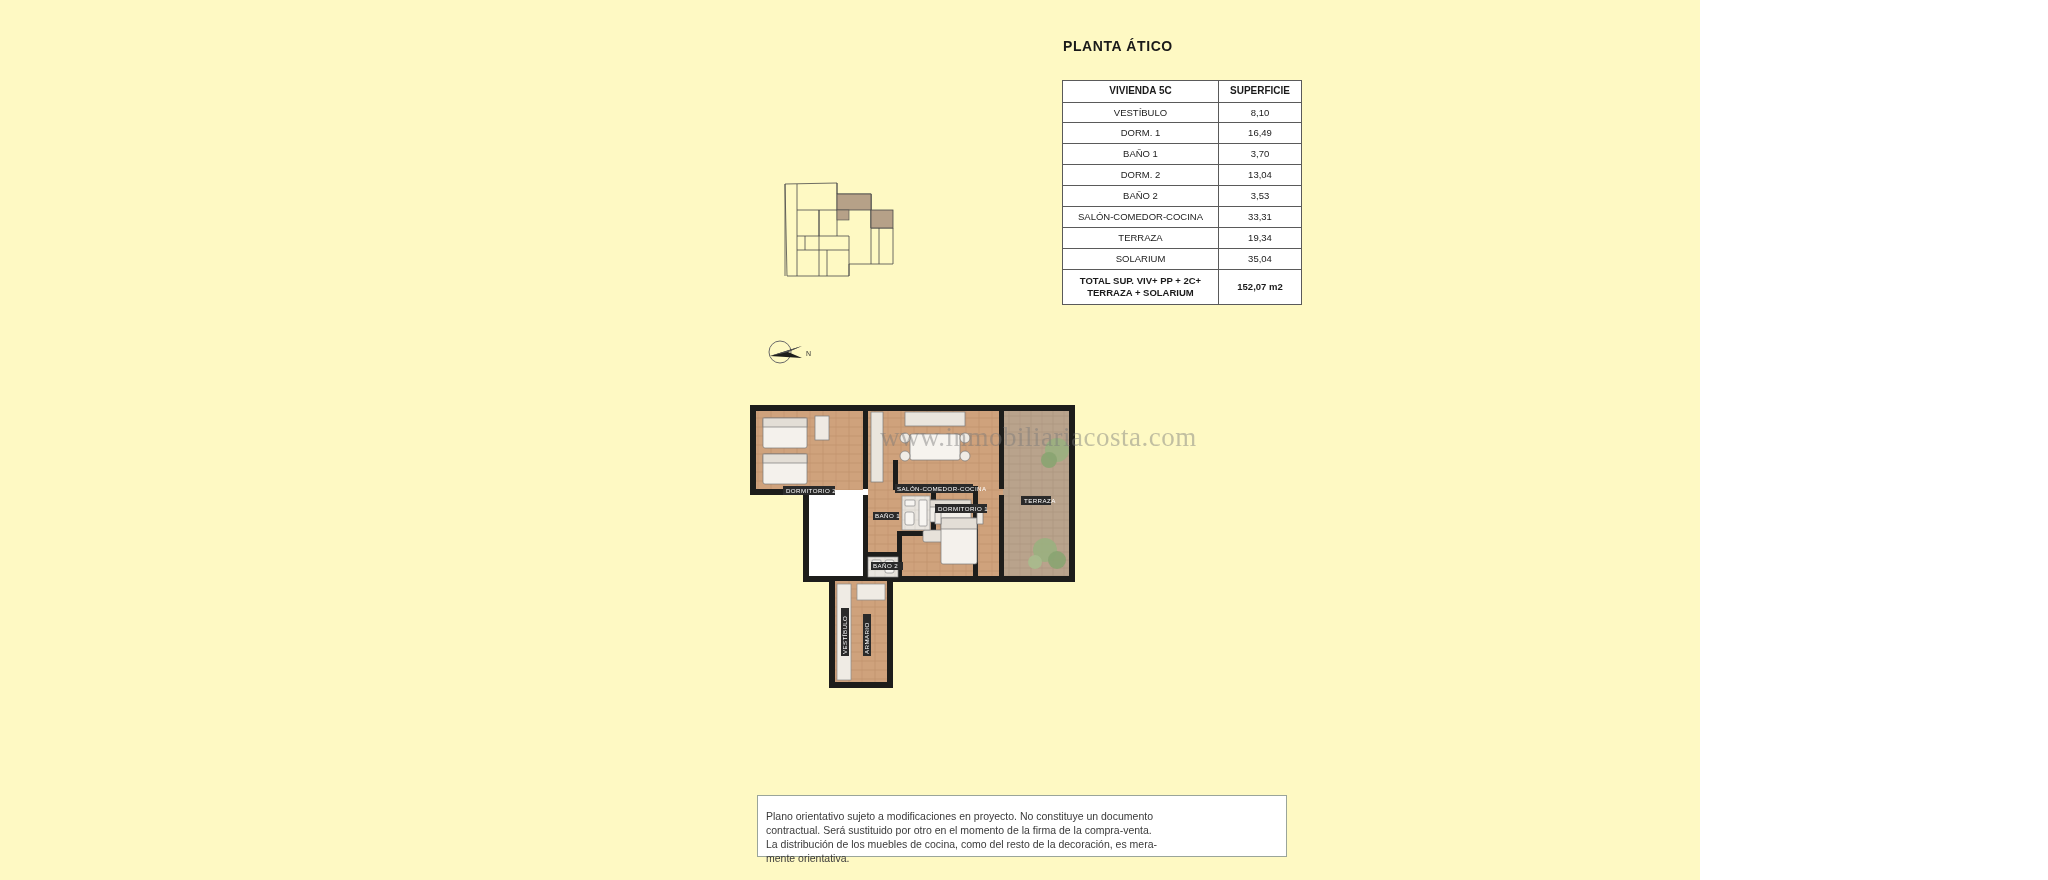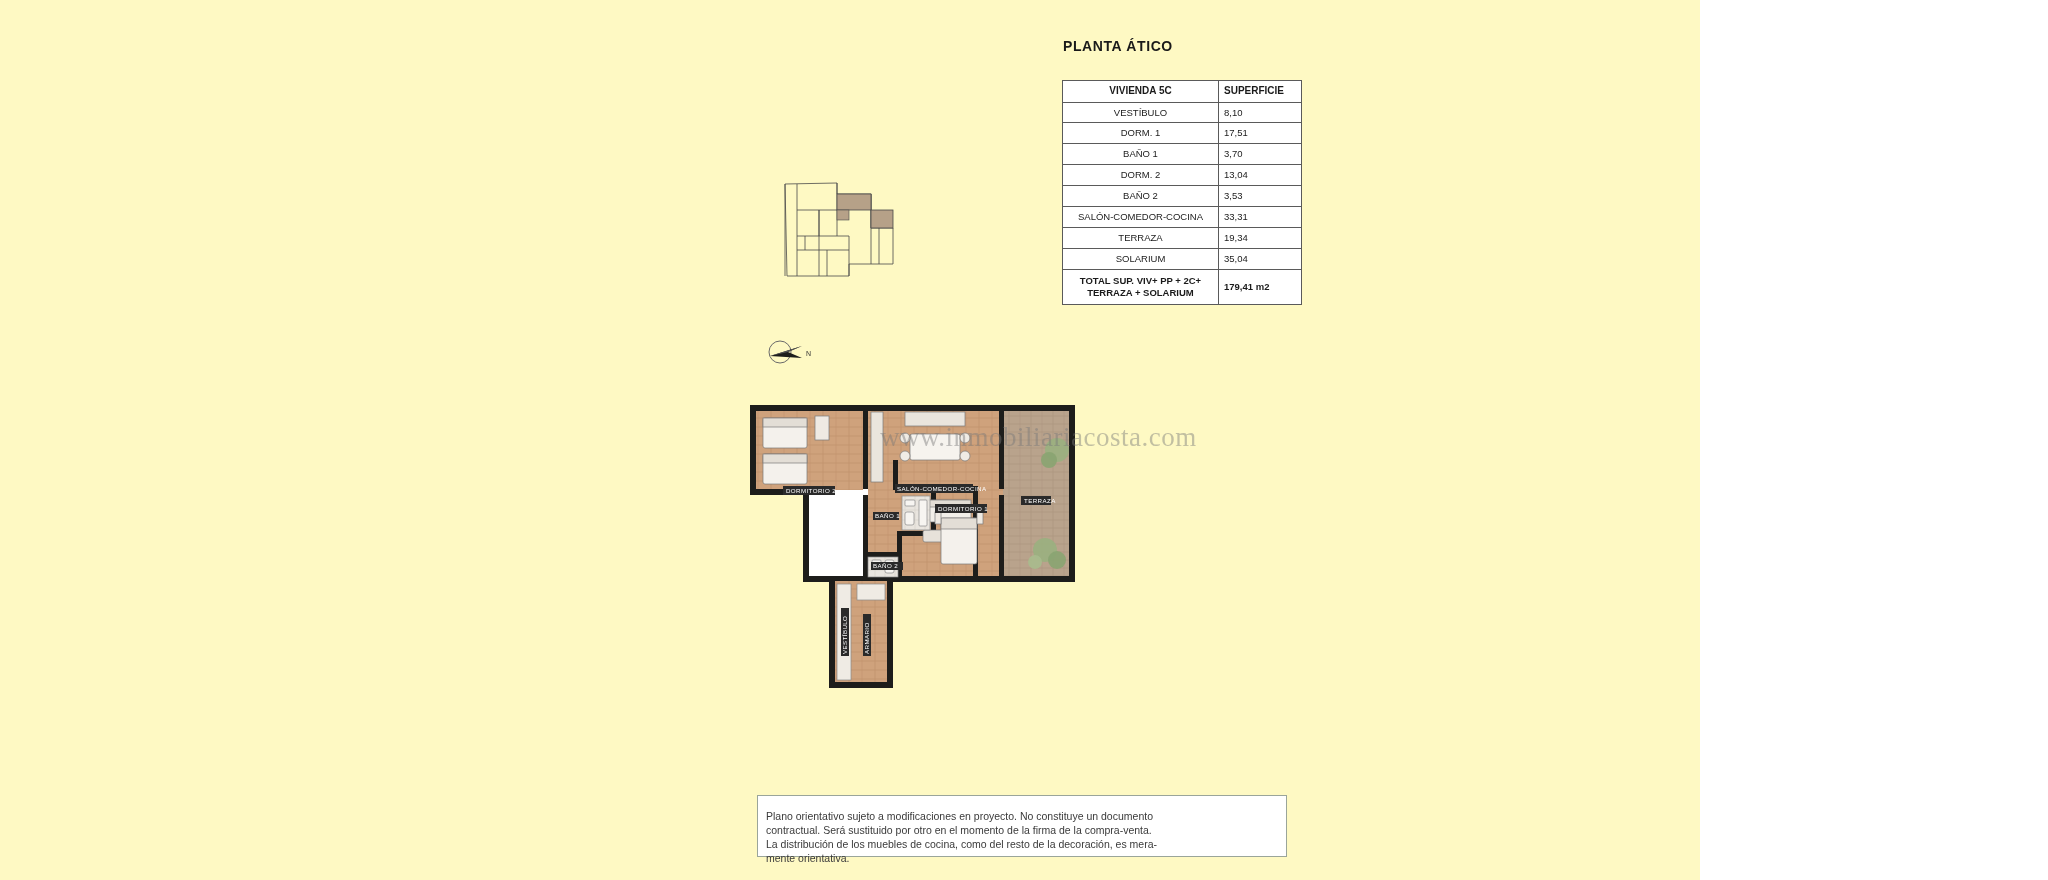--- a/index.html
+++ b/index.html
@@ -51,21 +51,21 @@
     vertical-align: middle;
     font-weight: normal;
     line-height: 1.25;
   }
   #surfaces-table th {
     font-weight: bold;
     font-size: 10px;
   }
   #surfaces-table td.val, #surfaces-table th.val {
     width: 72px;
-    text-align: left;
+    text-align: center;
   }
   #surfaces-table tr.bold td {
     font-weight: bold;
   }
   #surfaces-table tr.tall td {
     height: 26px;
   }
 
   
   #keyplan {
@@ -147,21 +147,21 @@
         <th class="val">SUPERFICIE</th>
       </tr>
     </thead>
     <tbody>
       <tr>
         <td>VESTÍBULO</td>
         <td class="val">8,10</td>
       </tr>
       <tr>
         <td>DORM. 1</td>
-        <td class="val">17,51</td>
+        <td class="val">16,49</td>
       </tr>
       <tr>
         <td>BAÑO 1</td>
         <td class="val">3,70</td>
       </tr>
       <tr>
         <td>DORM. 2</td>
         <td class="val">13,04</td>
       </tr>
       <tr>
@@ -175,21 +175,21 @@
       <tr>
         <td>TERRAZA</td>
         <td class="val">19,34</td>
       </tr>
       <tr>
         <td>SOLARIUM</td>
         <td class="val">35,04</td>
       </tr>
       <tr class="bold tall">
         <td>TOTAL SUP. VIV+ PP + 2C+ TERRAZA + SOLARIUM</td>
-        <td class="val">179,41 m2</td>
+        <td class="val">152,07 m2</td>
       </tr>
     </tbody>
   </table>
 
   <div id="keyplan">
     <svg width="133" height="108" viewBox="0 0 133 108" xmlns="http://www.w3.org/2000/svg">
       <g stroke="#4a4a4a" stroke-width="0.8" fill="none">
         <path d="M10 4 L62 3 L62 14 L96 14 L96 48 L118 48 L118 84 L74 84 L74 96 L12 96 Z"></path>
         <path d="M10 4 L10 96"></path>
         <path d="M22 4 L22 96"></path>

